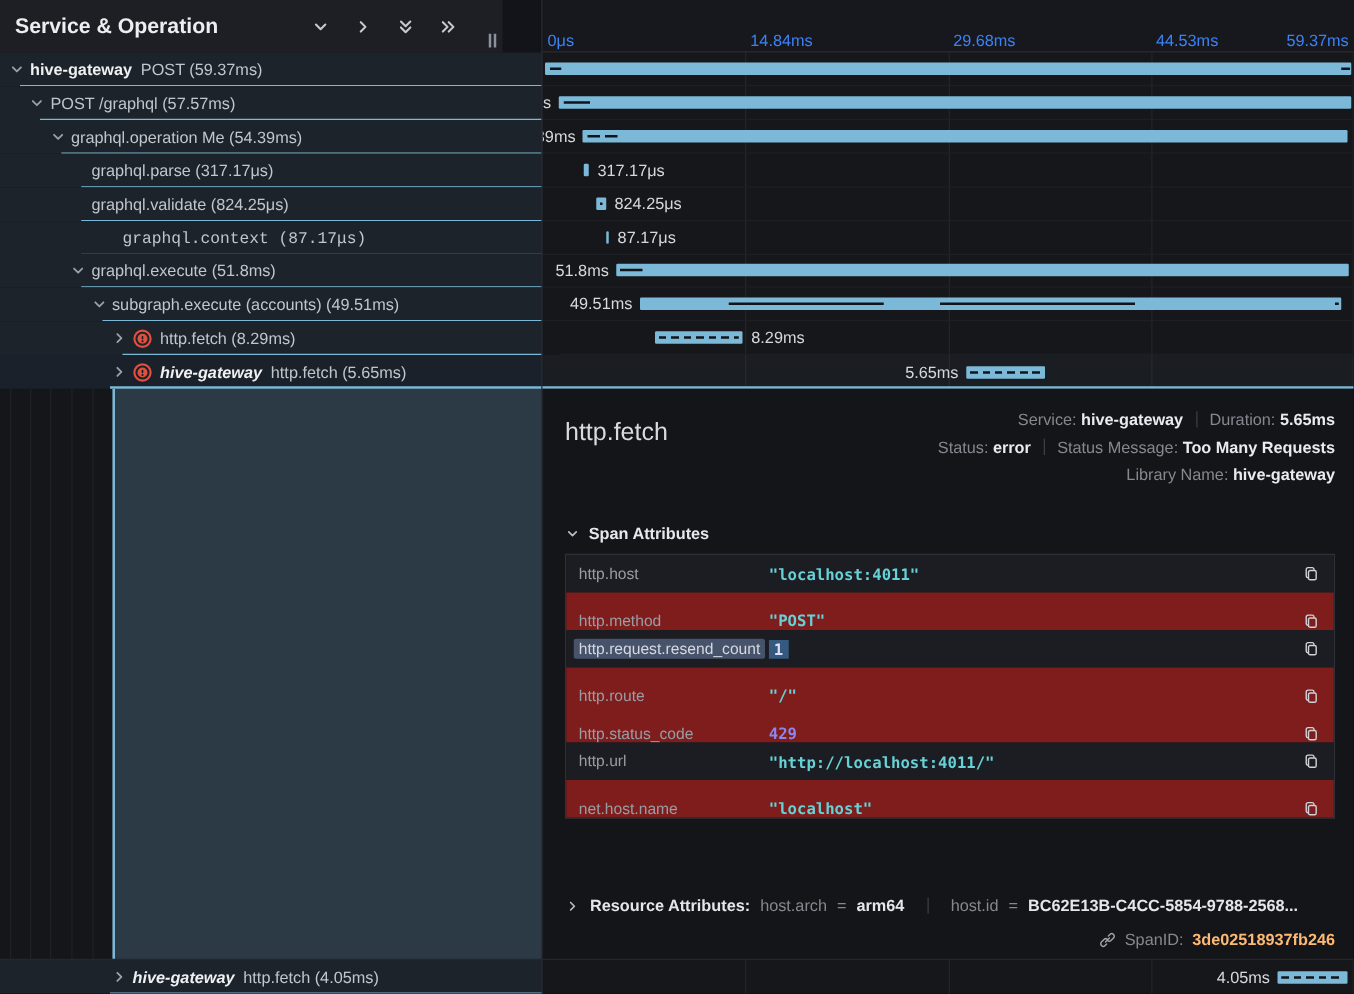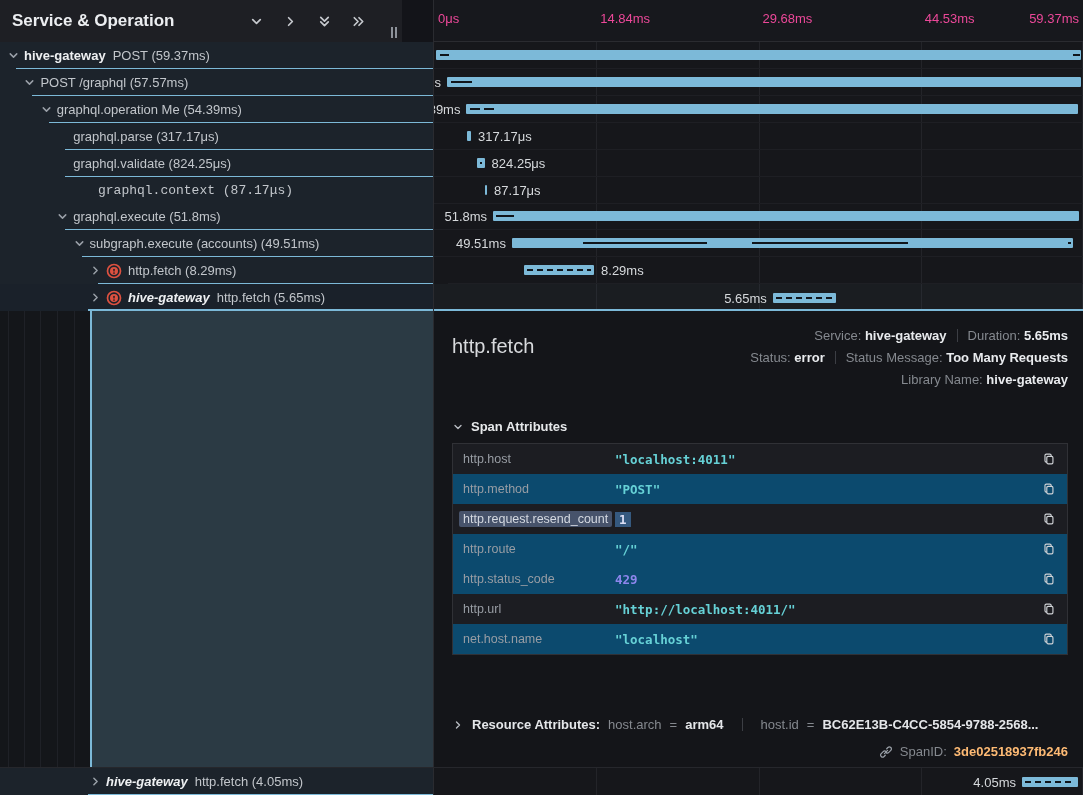--- a/index.html
+++ b/index.html
@@ -13,21 +13,21 @@
                display:flex;align-items:center;padding:0 12px;box-sizing:border-box;}
   .left-header .title{font-size:17px;font-weight:700;color:#eceef1;flex:1;}
   .hdr-icons{display:flex;gap:19px;margin-right:24px;color:#c6c9ce;}
   .hdr-icons .icon svg{width:15px;height:15px;}
   .resize-handle{position:absolute;right:5px;top:27px;display:flex;gap:2px;cursor:col-resize;}
   .resize-handle i{width:2px;height:11px;background:#8d929a;display:block;}
 
   
   .ruler{position:absolute;left:434px;top:0;width:649px;height:42px;background:#17181d;
          border-bottom:1px solid #2a2b30;box-sizing:border-box;z-index:2;}
-  .tick{position:absolute;top:11px;font-size:13px;color:#ec4899;white-space:nowrap;}
+  .tick{position:absolute;top:25px;font-size:13px;color:#3b82f6;white-space:nowrap;}
   .grid{position:absolute;left:434px;top:0;width:649px;height:311px;background:#16171b;z-index:0;}
   .grid-bottom{position:absolute;left:434px;top:768px;width:649px;height:27px;background:#16171b;z-index:0;}
   .gridline{position:absolute;top:0;bottom:0;width:1px;background:#232429;}
   .pane-divider{position:absolute;left:433px;top:0;width:1px;height:795px;background:#2a2b30;z-index:3;}
 
   
   .trace-row{position:absolute;left:0;width:1083px;height:27px;display:flex;z-index:2;}
   .row-left{width:434px;flex:none;box-sizing:border-box;background:#1c232b;display:flex;
             align-items:center;position:relative;overflow:hidden;cursor:pointer;}
   .row-underline{position:absolute;bottom:0;height:1px;right:0;background:#7cb9d8;}
@@ -64,21 +64,21 @@
   .m-label{color:#85898f;}
   .m-value{color:#e9ebee;font-weight:700;}
   .m-div{display:inline-block;width:1px;height:13px;background:#3c3e44;margin:0 10px;vertical-align:-2px;}
   .attr-section{margin-top:22px;}
   .attr-header{display:flex;align-items:center;gap:7px;font-weight:700;font-size:13px;color:#e6e8ea;margin-bottom:9px;}
   .attr-header .icon{color:#b9bdc2;}
   .attr-header .icon svg{width:12px;height:12px;}
   .attr-table{border:1px solid #303136;}
   .attr-row{display:flex;align-items:center;height:30px;font-size:12.5px;}
   .attr-row.odd{background:#1c1d22;}
-  .attr-row.even{background:#0c4a6e;}
+  .attr-row.even{background:#7f1d1d;align-items:flex-end;}
   .attr-key{width:152px;padding-left:10px;color:#989da4;flex:none;white-space:nowrap;}
   .attr-key .sel-key{background:#47536b;color:#d4d9e1;border-radius:2px;padding:1px 4px;margin-left:-4px;}
   .attr-val{flex:1;font-family:"DejaVu Sans Mono",monospace;font-size:12.5px;font-weight:700;white-space:nowrap;overflow:hidden;}
   .attr-val.string{color:var(--string,#66d1d6);}
   .attr-val.number{color:var(--number,#8d86ec);}
   .attr-val .sel-val{background:#35597f;color:#dcdff5;padding:1px 4px;}
   .copy-btn{width:36px;display:flex;justify-content:center;color:#cfd2d6;cursor:pointer;}
   .copy-btn svg{width:14px;height:14px;stroke-width:1.3;}
   .resource-row{position:absolute;left:18px;right:15px;bottom:36px;display:flex;align-items:center;
                 gap:8px;font-size:13px;color:#85898f;white-space:nowrap;overflow:hidden;}

